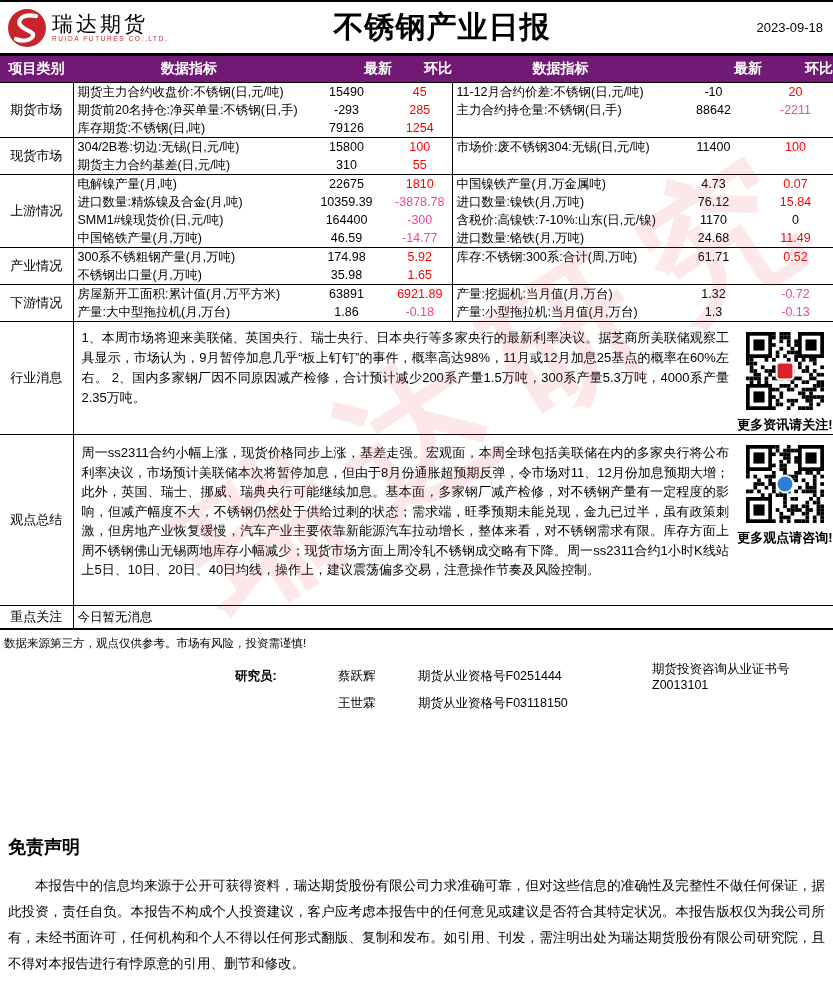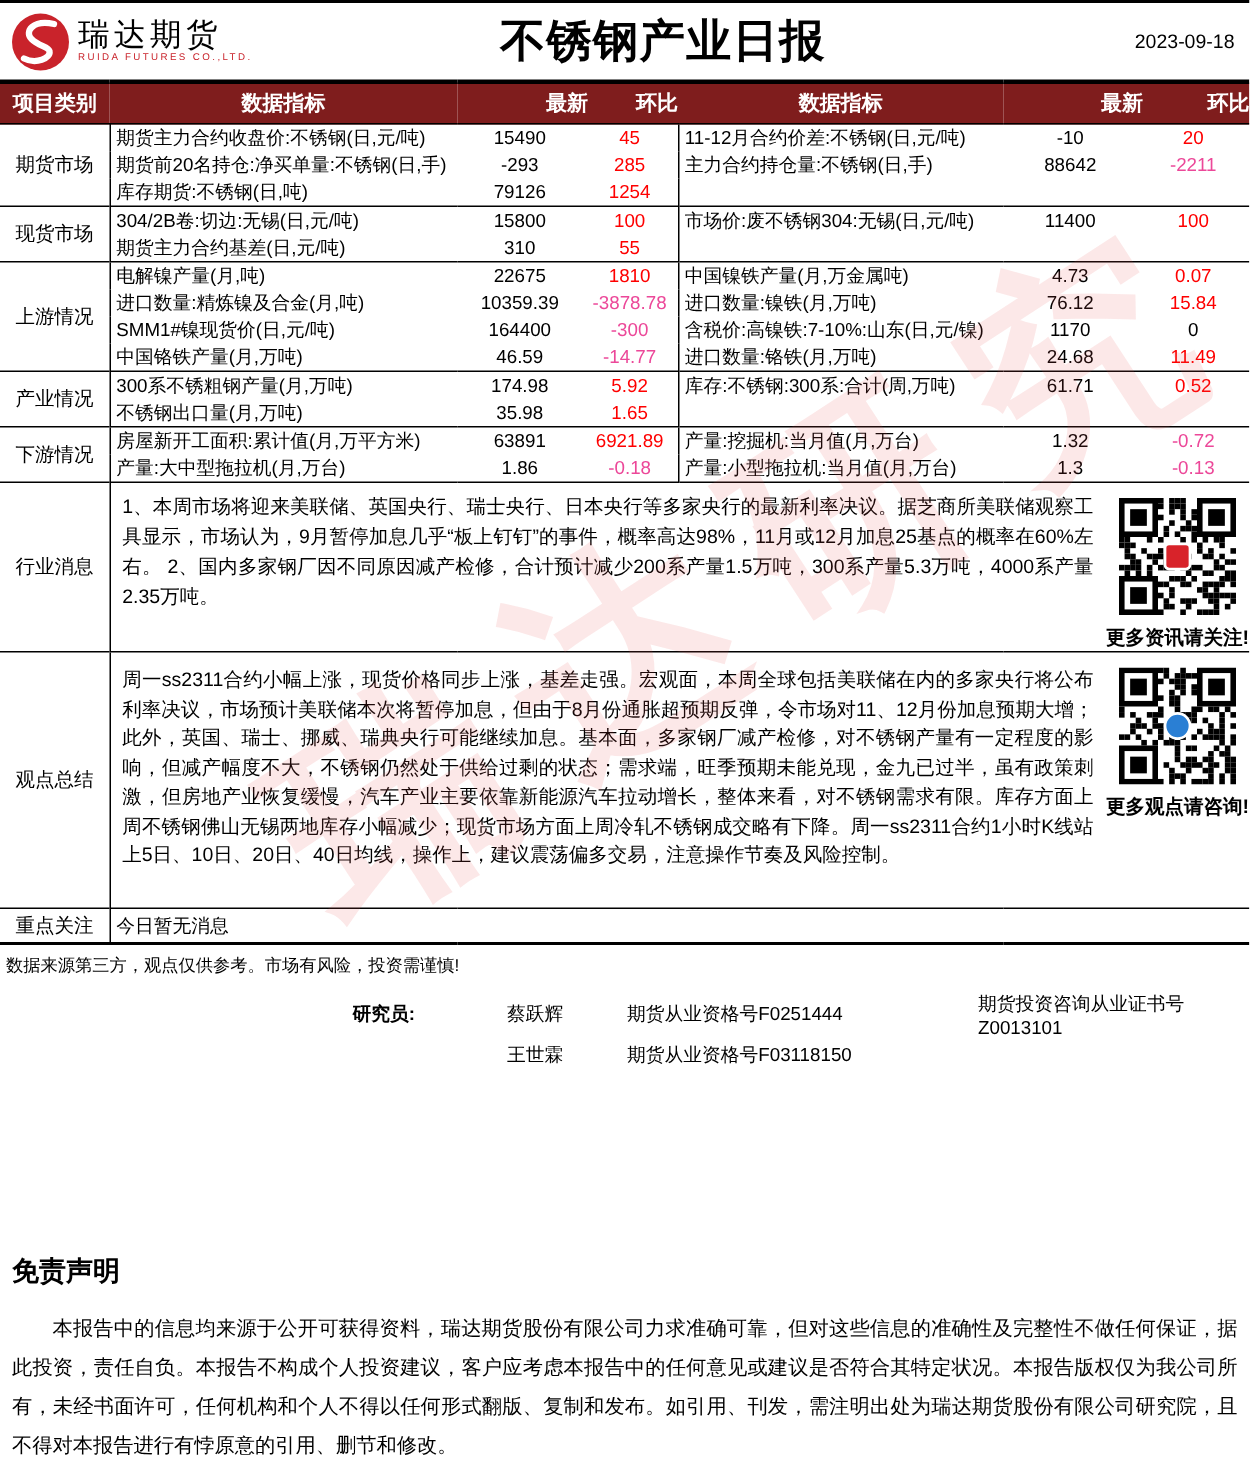--- a/index.html
+++ b/index.html
@@ -10,21 +10,21 @@
   .rpt-header{display:flex;align-items:center;height:51px;padding:0 6px;}
   .logo{display:flex;align-items:center;gap:4px;width:215px;}
   .logo svg{display:block;}
   .logo-txt .cn{font-size:21px;font-weight:normal;letter-spacing:3px;line-height:22px;}
   .logo-txt .en{font-size:6.5px;color:#c9232b;letter-spacing:1.6px;line-height:8px;}
   .rpt-title{flex:1;text-align:center;font-size:30px;font-weight:bold;letter-spacing:1px;}
   .rpt-date{width:160px;text-align:right;font-size:13px;padding-right:4px;}
 
   
   table.report{border-collapse:collapse;width:833px;table-layout:fixed;border-top:3px solid #000;}
-  table.report th{background:#7f1d1d;color:#fff;font-size:14px;font-weight:bold;height:26px;padding:0;}
+  table.report th{background:#701a75;color:#fff;font-size:14px;font-weight:bold;height:26px;padding:0;}
   th.h-cat{text-align:center;}
   th.h-ind{text-align:center;}
   th.h-num{text-align:right;padding-right:6px;}
   td{font-size:12.5px;padding:0 2px;height:18px;line-height:18px;overflow:hidden;white-space:nowrap;}
   td.c-label{text-align:center;border-right:1.5px solid #000;font-size:13px;white-space:normal;line-height:16px;}
   td.ind{text-align:left;padding-left:4px;}
   td.num{text-align:center;padding-right:6px;font-family:"Liberation Sans","DejaVu Sans",sans-serif;}
   td.rsep{border-left:1px solid #000;}
   tr.g-first td{border-top:1.5px solid #000;} .pos{color:#fe0000;} .neg{color:#ec4899;} .zero{color:#000;}
   tr.txt-row td{white-space:normal;height:auto;}

